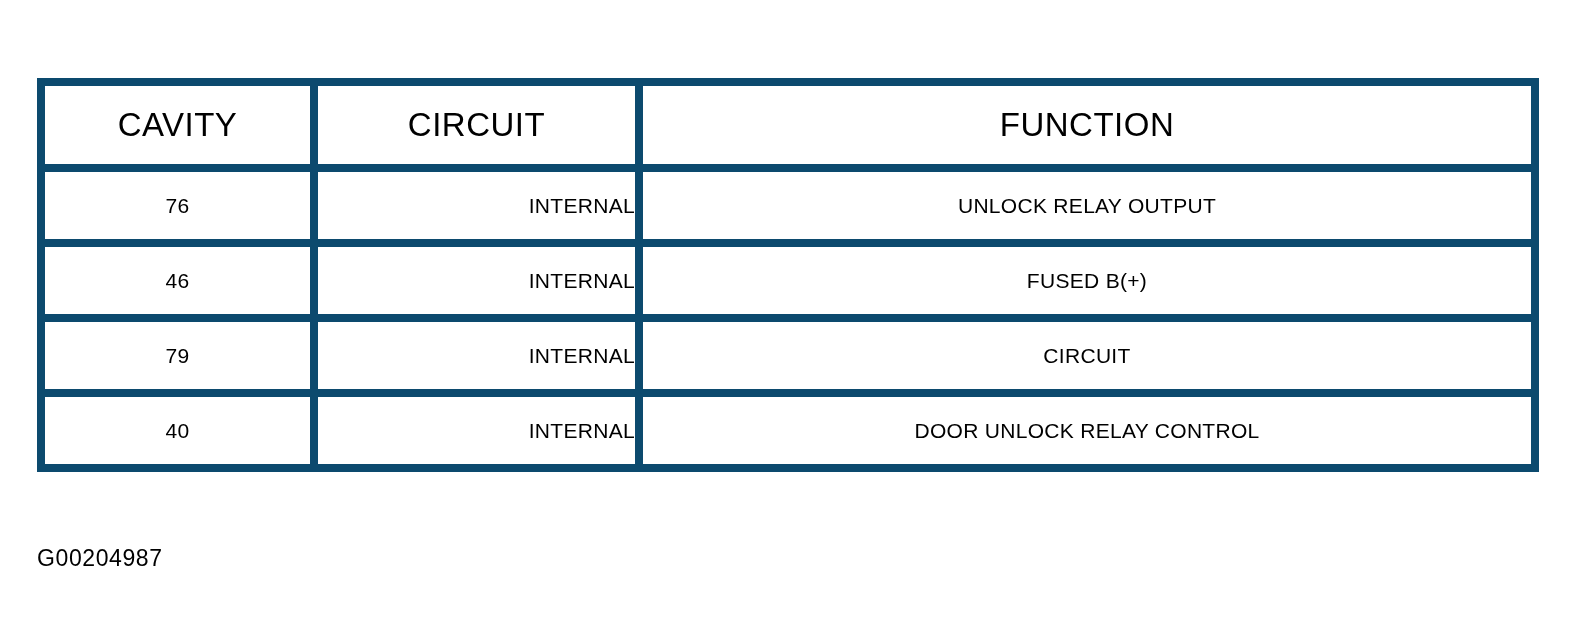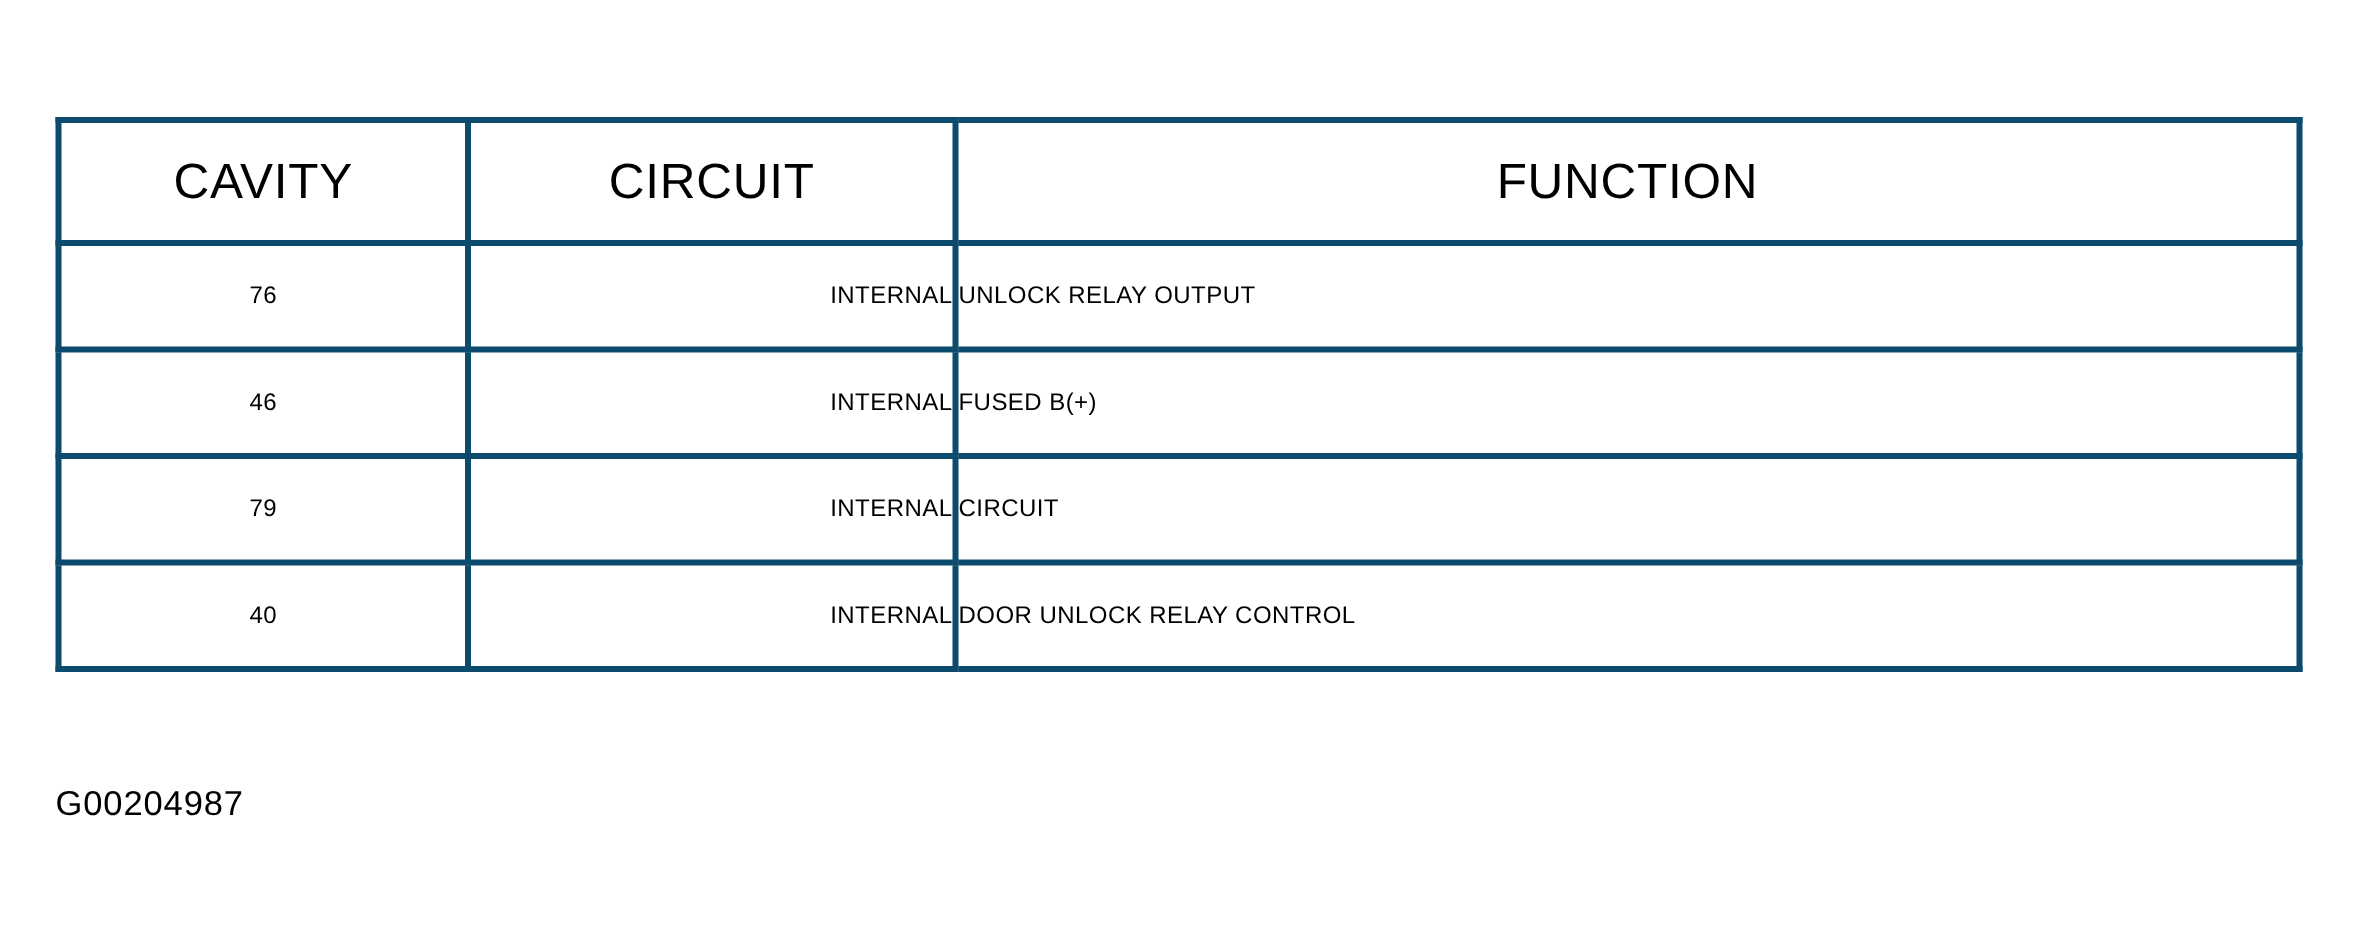--- a/index.html
+++ b/index.html
@@ -37,65 +37,65 @@
     table-layout: fixed;
     background: #ffffff;
   }
 
   #pinout-table col.col-cavity   { width: 273px; }
   #pinout-table col.col-circuit  { width: 325px; }
   #pinout-table col.col-function { width: 896px; }
 
   #pinout-table th,
   #pinout-table td {
-    border: 4px solid #0c4a6e;
+    border: 8px solid #0c4a6e;
     background: #ffffff;
     padding: 0;
     vertical-align: middle;
   }
 
   
   #pinout-table {
     outline: 0;
   }
 
   thead th {
     height: 78px;
     font-size: 33px;
     font-weight: 500;
     letter-spacing: 0.5px;
     text-align: center;
   }
 
   tbody td {
     height: 67px;
-    font-size: 16px;
+    font-size: 21px;
     font-weight: 400;
     letter-spacing: 0.3px;
   }
 
   td.cavity-cell {
     text-align: center;
   }
 
   td.circuit-cell {
     text-align: right;
     padding-left: 40px;
   }
 
   td.function-cell {
-    text-align: left;
+    text-align: center;
     padding-left: 96px;
   }
 
   
   #figure-caption {
     position: absolute;
     left: 37px;
-    top: 521px;
+    top: 544px;
     font-size: 23px;
     letter-spacing: 0.6px;
     line-height: 28px;
     white-space: nowrap;
   }
 </style>
 </head>
 <body>
 
 <div id="sheet">

